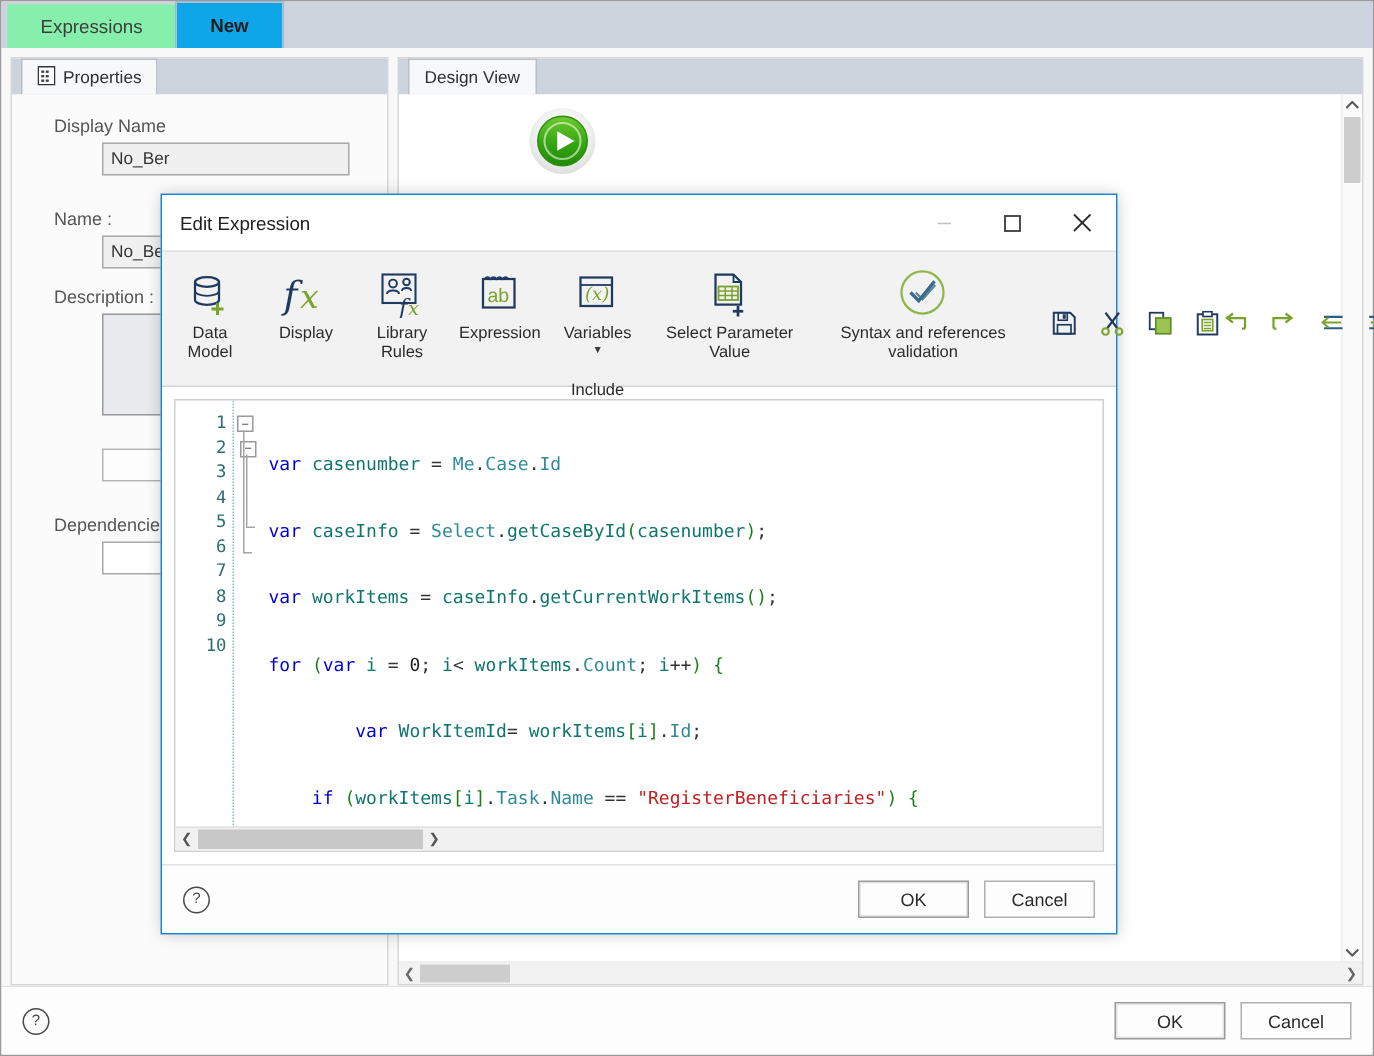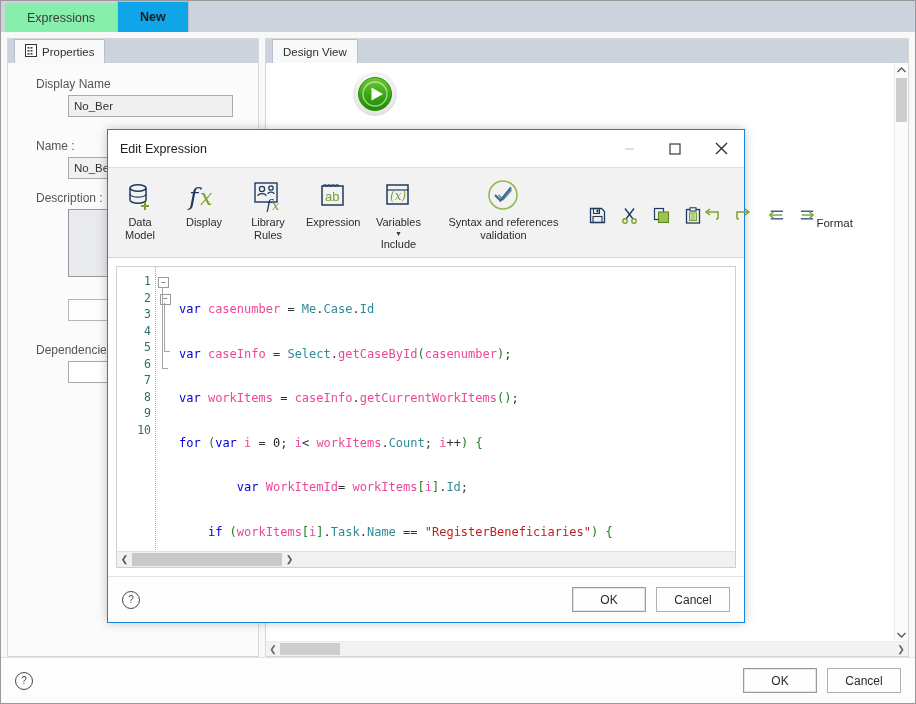--- a/index.html
+++ b/index.html
@@ -148,21 +148,21 @@
     height:91px;min-height:91px;background:#f2f2f2;border-top:1px solid #e0e0e0;
     border-bottom:1px solid #d6d6d6;display:flex;box-sizing:border-box;position:relative;
   }
   .rib-group{display:flex;align-items:flex-start;padding-top:8px;}
   .rib-item{
     width:auto;min-width:52px;display:flex;flex-direction:column;align-items:center;
     padding:0 6px;font-size:11px;color:#2b2b2b;text-align:center;line-height:13px;
   }
   .rib-item .ico{height:40px;display:flex;align-items:center;justify-content:center;}
   .rib-caret{font-size:7px;color:#3a3a3a;line-height:9px;}
-  .rib-sub{font-size:11px;color:#2b2b2b;}
+  .rib-sub{font-size:11px;color:#2b2b2b;margin-top:16px;}
   .rib-divider{width:1px;background:#d2d2d2;margin:8px 6px 22px 6px;}
   .fmt-grid{display:flex;flex-direction:row;align-items:center;padding-top:12px;}
   .fmt-row{display:flex;gap:14px;margin-bottom:6px;}
   .fmt-ico{width:18px;height:18px;display:flex;align-items:center;justify-content:center;}
   .fmt-label{font-size:11.5px;color:#2b2b2b;margin-top:8px;}
   
   .editor-wrap{
     flex:1;margin:8px;border:1px solid #cfcfcf;background:#ffffff;position:relative;
     box-sizing:border-box;overflow:hidden;
   }
@@ -175,21 +175,21 @@
   .foldcol{
     width:16px;min-width:16px;padding-top:6px;position:relative;
     border-left:1px dotted #7fbfbf;box-sizing:border-box;
   }
   .code{
     flex:1;padding-top:6px;padding-left:8px;box-sizing:border-box;
     font-family:"DejaVu Sans Mono", monospace;font-size:12px;white-space:pre;overflow:hidden;
   }
   .code .ln{height:16.5px;line-height:16.5px;}
   .kw{color:#0000d0;}
-  .id{color:#ec4899;}
+  .id{color:#0f766e;}
   .type{color:#2e8b96;}
   .str{color:#c02020;}
   .num{color:#1b1b1b;}
   .punc{color:#1b7f1b;}
   .edit-hscroll{
     position:absolute;left:0;right:0;bottom:0;height:15px;background:#f1f1f1;
     display:flex;align-items:center;border-top:1px solid #e0e0e0;
   }
   .edit-hscroll .arrow{width:15px;text-align:center;font-size:9px;color:#555;line-height:15px;}
   .edit-hscroll .thumb{height:13px;background:#c8c8c8;}
@@ -403,20 +403,37 @@
               <rect x="5" y="5" width="21" height="19" fill="none" stroke="#1f3a5f" stroke-width="1.5"></rect>
               <line x1="5" y1="10" x2="26" y2="10" stroke="#1f3a5f" stroke-width="1.2"></line>
               <text x="8" y="20" font-family="DejaVu Serif, serif" font-style="italic" font-size="12" fill="#7aa32c">(x)</text>
             </svg>
           </div>
           <div>Variables</div>
           <div class="rib-caret">▼</div>
           <div class="rib-sub">Include</div>
         </div>
 
+        <div class="rib-item" style="min-width:100px">
+          <div class="ico">
+            <svg width="32" height="32" viewBox="0 0 32 32">
+              <path d="M7 3 H19 L24 8 V23 H7 Z" fill="none" stroke="#1f3a5f" stroke-width="1.5"></path>
+              <path d="M19 3 V8 H24" fill="none" stroke="#1f3a5f" stroke-width="1.2"></path>
+              <rect x="9" y="11" width="13" height="9" fill="none" stroke="#7aa32c" stroke-width="1.2"></rect>
+              <line x1="9" y1="14" x2="22" y2="14" stroke="#7aa32c" stroke-width="1"></line>
+              <line x1="9" y1="17" x2="22" y2="17" stroke="#7aa32c" stroke-width="1"></line>
+              <line x1="13.5" y1="11" x2="13.5" y2="20" stroke="#7aa32c" stroke-width="1"></line>
+              <line x1="18" y1="11" x2="18" y2="20" stroke="#7aa32c" stroke-width="1"></line>
+              <line x1="22" y1="24" x2="22" y2="31" stroke="#1f3a5f" stroke-width="1.8"></line>
+              <line x1="18.5" y1="27.5" x2="25.5" y2="27.5" stroke="#1f3a5f" stroke-width="1.8"></line>
+            </svg>
+          </div>
+          <div>Select Parameter</div>
+          <div>Value</div>
+        </div>
 
         <div class="rib-item" style="min-width:134px">
           <div class="ico">
             <svg width="34" height="34" viewBox="0 0 34 34">
               <circle cx="17" cy="16" r="14" fill="none" stroke="#8fb64a" stroke-width="1.5"></circle>
               <path d="M9 16 L14.5 21.5 L25 8.5" fill="none" stroke="#3a6b8a" stroke-width="2.2"></path>
               <path d="M12.5 16 L17 20.5 L25.5 11" fill="none" stroke="#3a6b8a" stroke-width="1.6" opacity="0.8"></path>
             </svg>
           </div>
           <div>Syntax and references</div>

